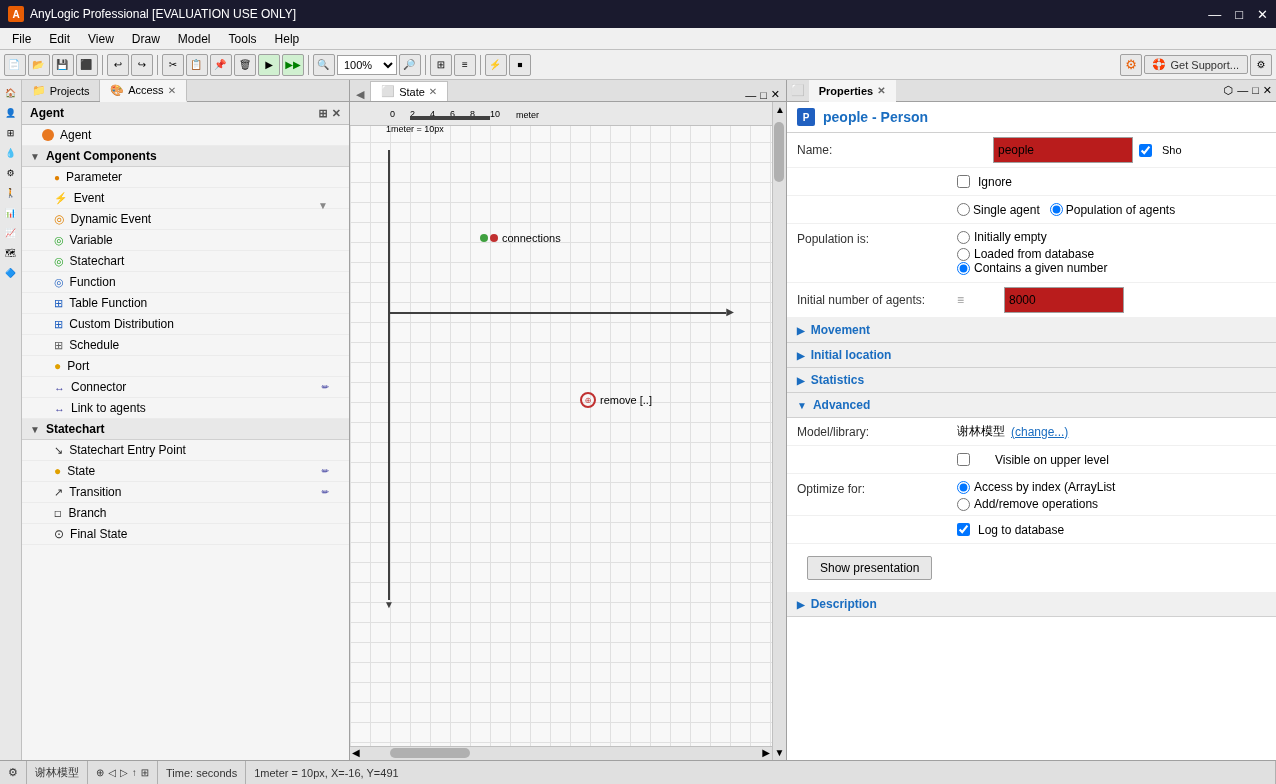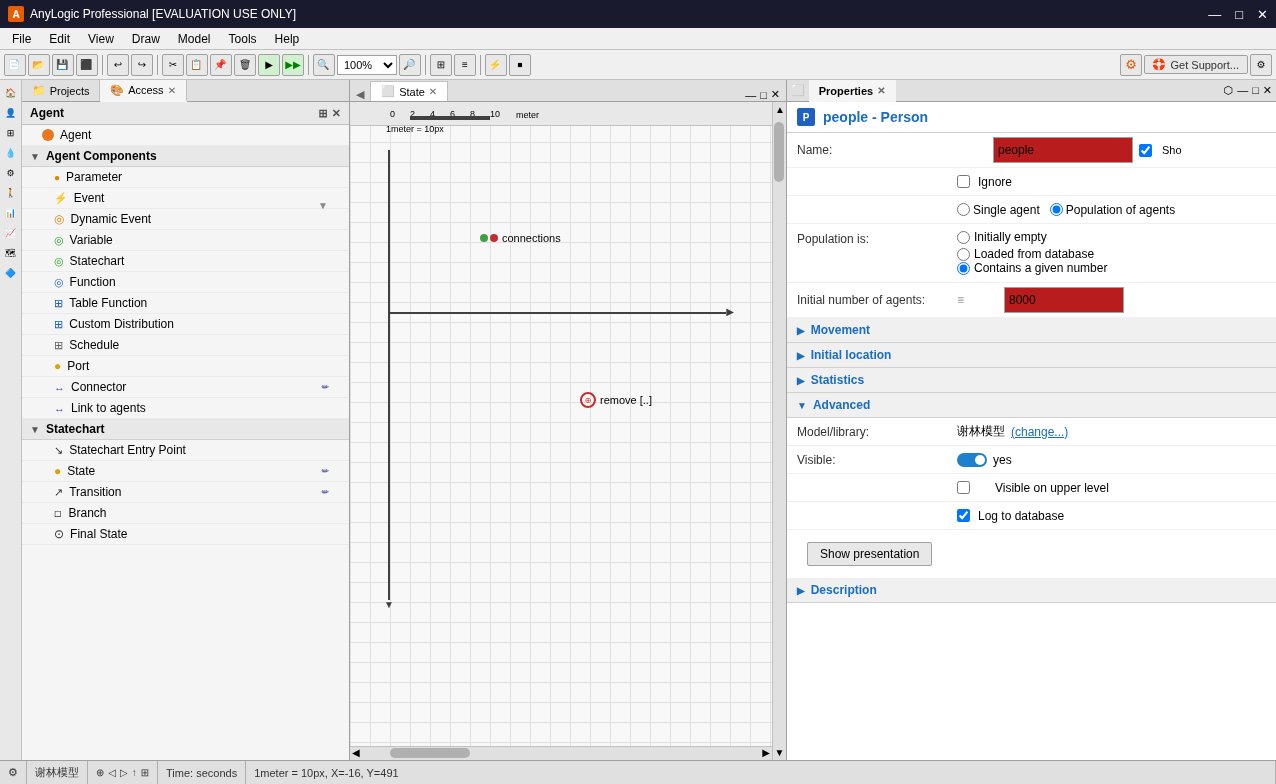--- a/index.html
+++ b/index.html
@@ -797,36 +797,42 @@
       </div>
 
       <div class="props-row">
         <div class="props-label">Model/library:</div>
         <div class="props-value" style="display:flex; align-items:center; gap:6px;">
           <span>谢林模型</span>
           <span style="color:#1a6dc0; cursor:pointer; text-decoration:underline;">(change...)</span>
         </div>
       </div>
 
-      <div class="props-row">
-        <div class="props-label">Visible:</div>
-        <div class="props-value" style="display:flex; align-items:center; gap:6px;">
-          <div class="toggle-switch"></div>
-          <span>yes</span>
-        </div>
-      </div>
 
       <div class="props-row">
         <div class="props-label"></div>
         <div class="props-value" style="display:flex; align-items:center; gap:21px;">
           <input type="checkbox" class="props-checkbox" style="">
           <span>Visible on upper level</span>
         </div>
       </div>
 
+      <div class="props-row" style="align-items:flex-start; padding-top:6px;">
+        <div class="props-label" style="padding-top:2px;">Optimize for:</div>
+        <div class="props-value">
+          <div style="display:flex; align-items:center; gap:4px; margin-bottom:3px;">
+            <input type="radio" name="optFor" checked="" style="">
+            <span>Access by index (ArrayList</span>
+          </div>
+          <div style="display:flex; align-items:center; gap:4px;">
+            <input type="radio" name="optFor" style="">
+            <span>Add/remove operations</span>
+          </div>
+        </div>
+      </div>
 
       <div class="props-row">
         <div class="props-label"></div>
         <div class="props-value" style="display:flex; align-items:center; gap:4px;">
           <input type="checkbox" class="props-checkbox" checked="" style="">
           <span>Log to database</span>
         </div>
       </div>
 
       <div style="padding:6px 10px;">

